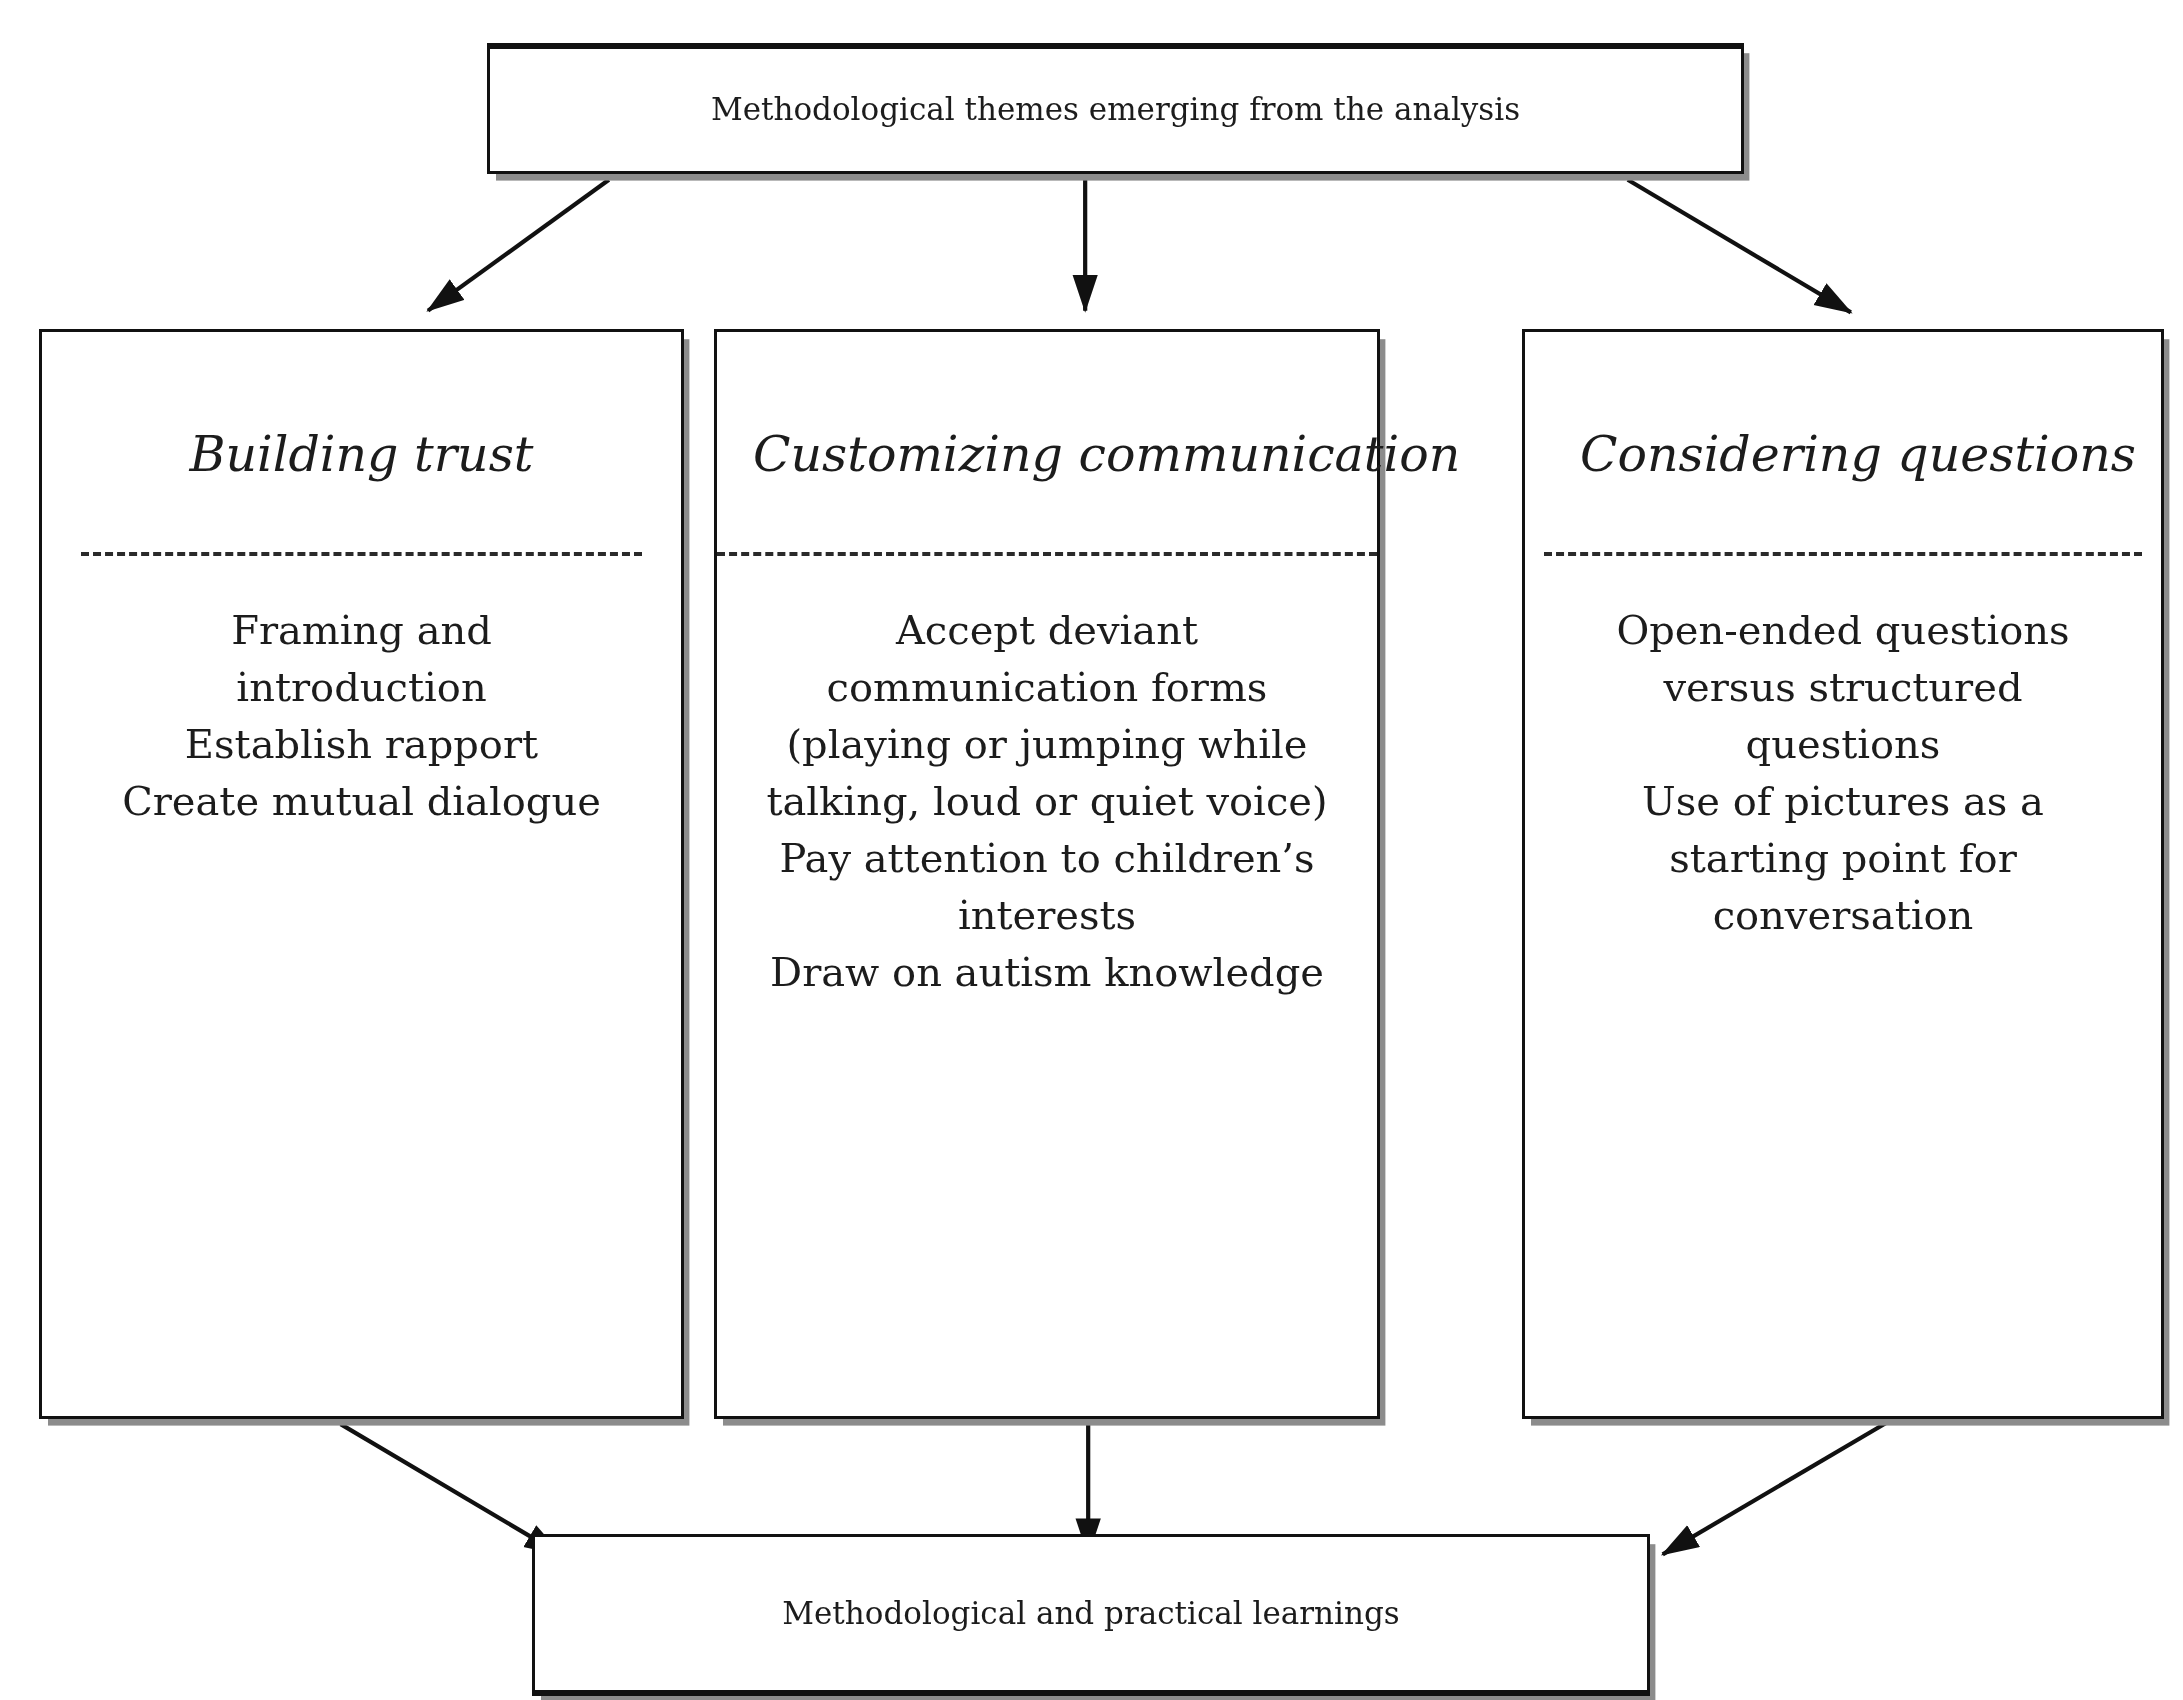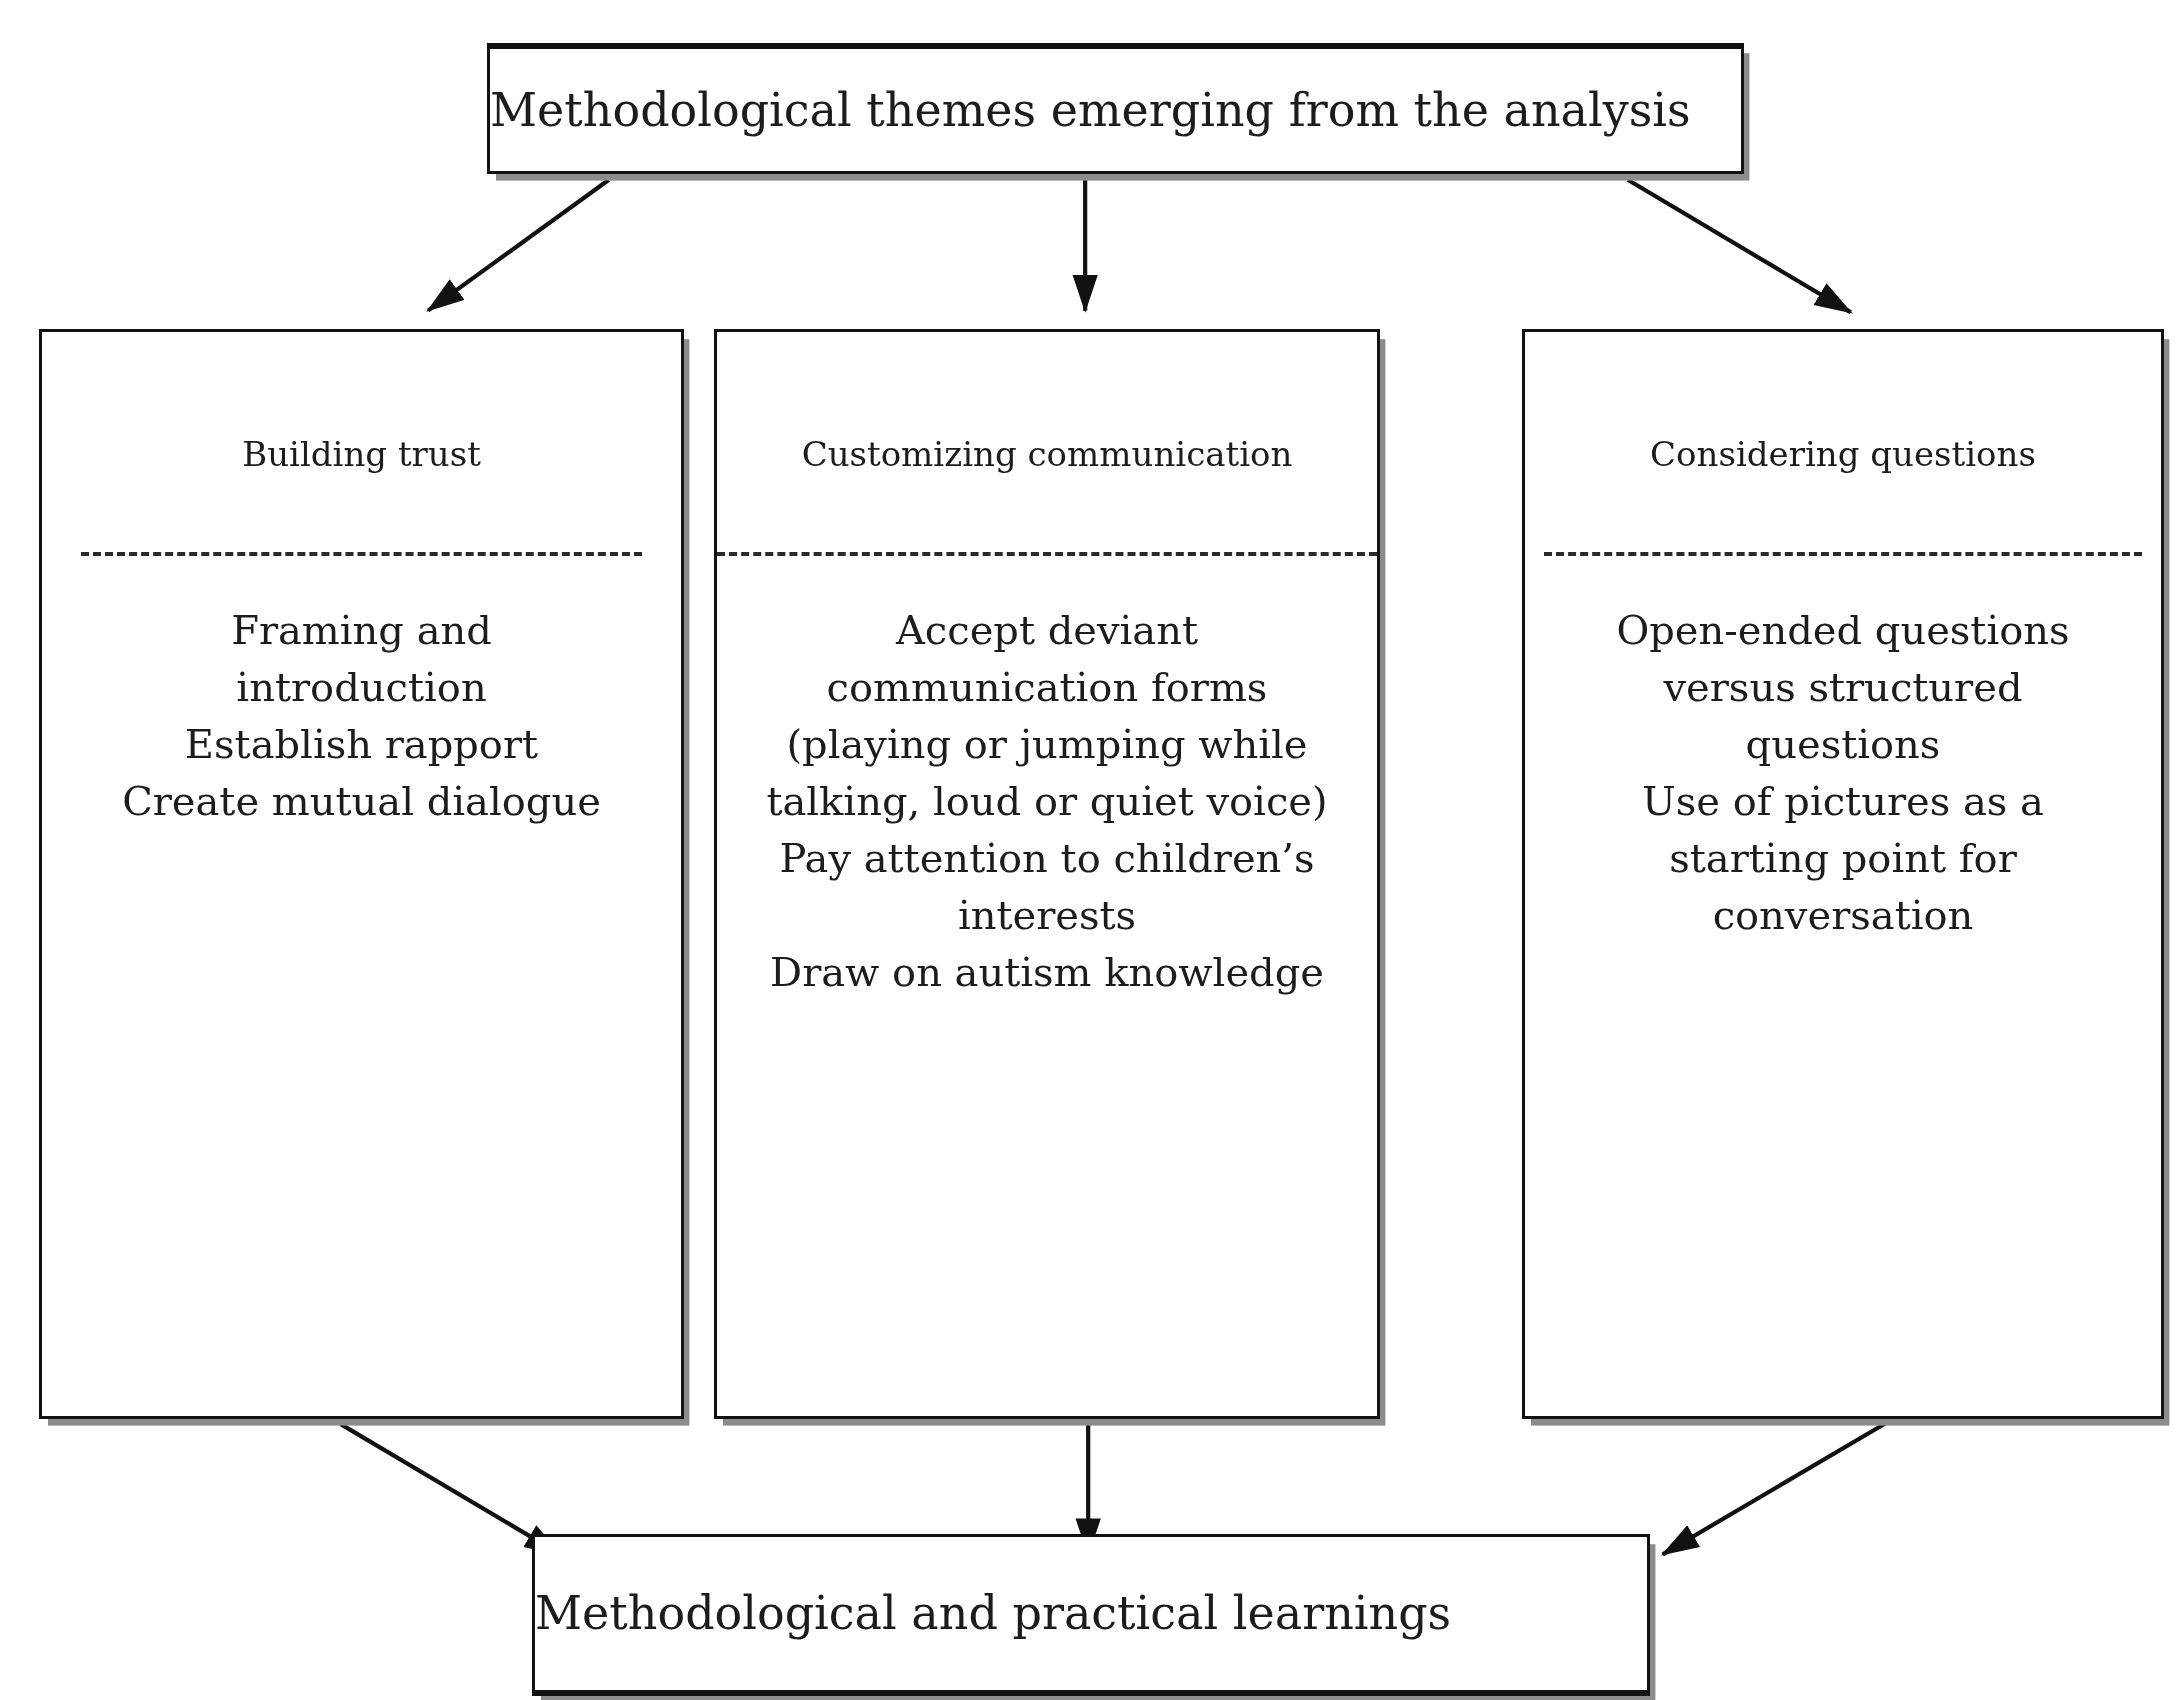--- a/index.html
+++ b/index.html
@@ -25,41 +25,42 @@
   .box {
     position: absolute;
     background: #ffffff;
     border: 3.6px solid #111111;
     box-shadow: 7.2px 8.4px 0 -1.8px #8c8c8c;
     box-sizing: border-box;
   }
   .banner {
     display: flex;
     align-items: center;
-    justify-content: flex-start;
+    justify-content: center;
     text-align: center;
-    font-size: 46px;
+    font-size: 31px;
     line-height: 1.15;
   }
   .top-box    { left: 487px;  top: 43px;   width: 1257px; height: 131px; border-top-width: 6px; }
   .bottom-box { left: 532px;  top: 1534px; width: 1118px; height: 162px; border-bottom-width: 6px; }
 
   .column {
     top: 329px;
     height: 1090px;
     text-align: center;
   }
   .col-left   { left: 39px;   width: 645px; padding: 71px 75px 0 75px; }
   .col-mid    { left: 714px; width: 666px; padding: 71px 36px  0 36px;  }
   .col-right  { left: 1522px; width: 642px; padding: 71px 55px  0 55px;  }
 
   .col-title {
-    font-size: 34px;
+    font-size: 49px;
     line-height: 103px;
     white-space: nowrap;
+    font-style: italic;
   }
   .dashed-divider {
     border: none;
     border-top: 4.8px dashed #2a2a2a;
     margin: 46px -36px 46px -36px;
     height: 0;
   }
   .col-item {
     font-size: 40px;
     line-height: 57px;

